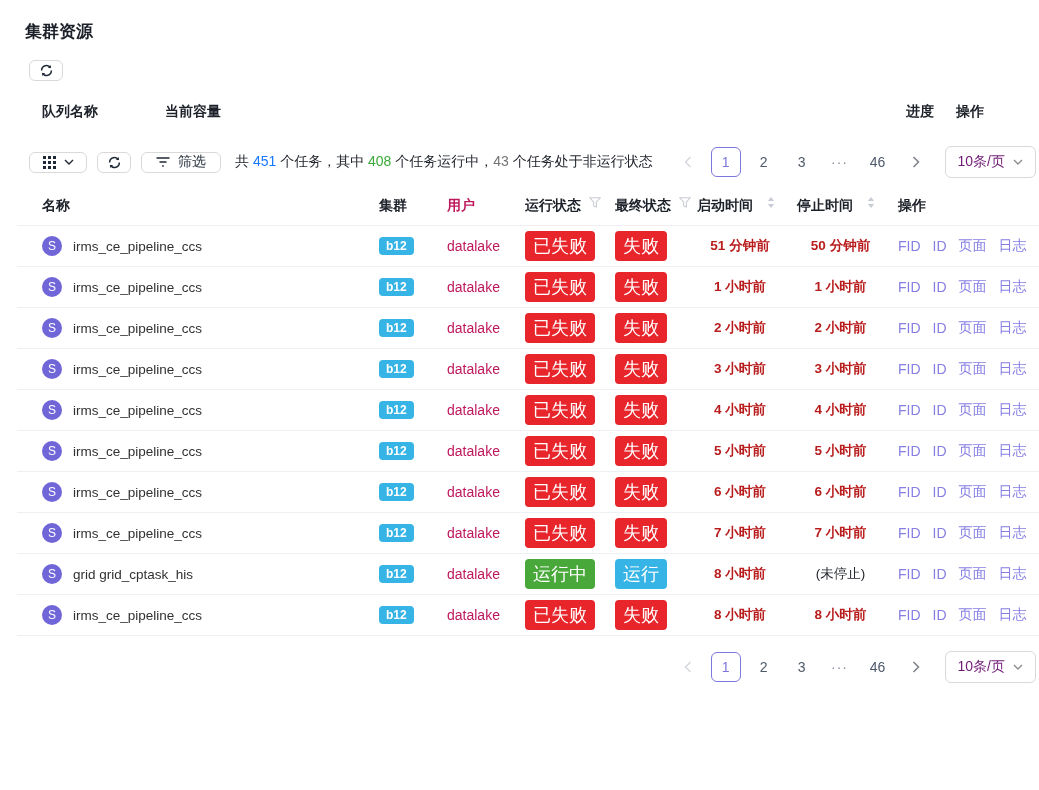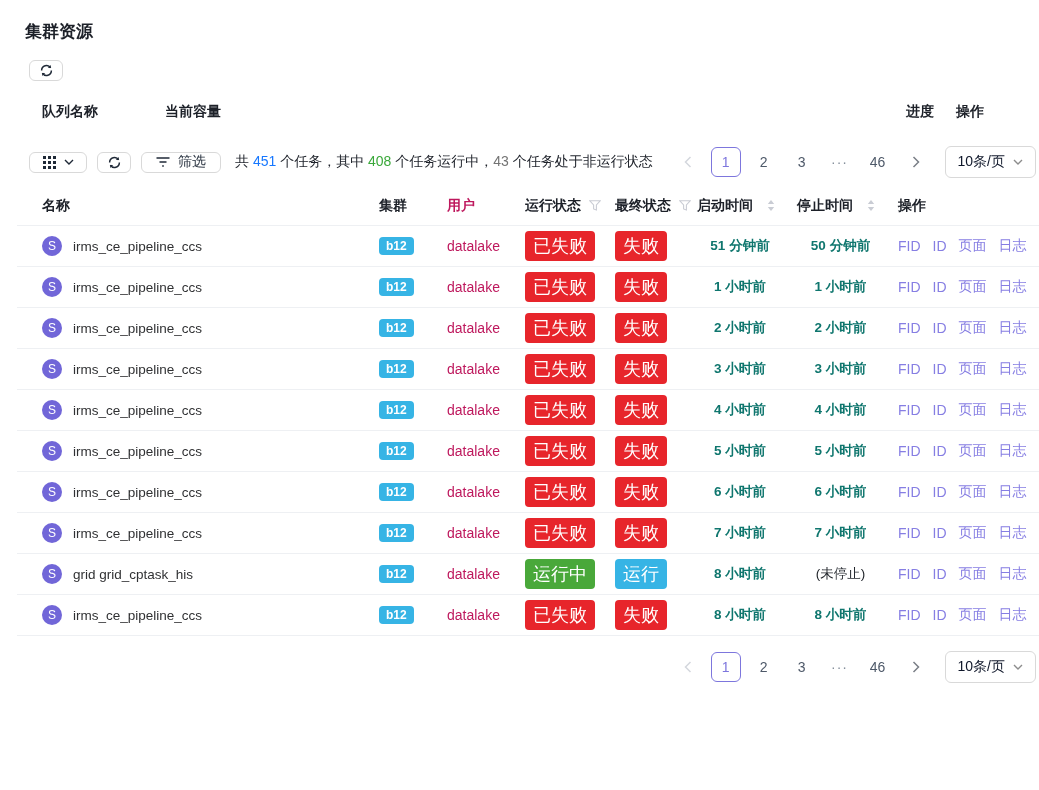--- a/index.html
+++ b/index.html
@@ -39,49 +39,49 @@
   .num-blue { color: #1677ff; } .num-green { color: #3aa83a; } .num-red { color: #737373; }
 
   
   .pagination { display: flex; align-items: center; gap: 8px; margin-left: auto; }
   .pg-item, .pg-btn { min-width: 30px; height: 30px; display: inline-flex; align-items: center;
           justify-content: center; border-radius: 6px; color: #4e5969; cursor: pointer; font-size: 14px; }
   .pg-item.active { border: 1px solid #7d76dd; color: #7d76dd; }
   .pg-ellipsis { color: #86909c; cursor: pointer; letter-spacing: 1px; }
   .pg-prev svg { stroke: #d4d7dd; } .pg-next svg { stroke: #7a7f87; }
   .page-size { display: inline-flex; align-items: center; gap: 8px; height: 32px; padding: 0 12px;
-          border: 1px solid #d9d9d9; border-radius: 6px; margin-left: 14px; cursor: pointer; color: #0f172a; }
+          border: 1px solid #d9d9d9; border-radius: 6px; margin-left: 14px; cursor: pointer; color: #701a75; }
 
   
   .task-table { margin-top: 8px; }
   .t-head, .t-row { display: flex; align-items: center; padding: 0 20px 0 25px; }
   .t-head { height: 40px; font-weight: 600; color: #1d2129; border-bottom: 1px solid #eef0f3; }
   .t-row { height: 41px; border-bottom: 1px solid #eef0f3; }
-  .hcell { display: flex; align-items: center; }
+  .hcell { display: flex; align-items: flex-start; }
   .col-name { width: 337px; flex: none; display: flex; align-items: center; gap: 11px; }
   .col-cluster { width: 68px; flex: none; }
   .col-user { width: 78px; flex: none; color: #be185d; }
   .col-run { width: 90px; flex: none; }
   .col-final { width: 82px; flex: none; }
   .col-start { width: 100px; flex: none; text-align: center; padding-right: 14px; }
   .col-stop { width: 101px; flex: none; text-align: center; padding-right: 14px; }
   .col-act { flex: 1; display: flex; align-items: center; gap: 12px; }
   .h-icon { margin-left: 8px; display: inline-flex; }
   .sort-icon { margin-left: 14px; display: inline-flex; flex-direction: column; gap: 1px; }
 
   .avatar { width: 20px; height: 20px; border-radius: 50%; background: #7166d8; color: #fff;
             font-size: 12px; display: inline-flex; align-items: center; justify-content: center; flex: none; }
   .tname { color: #303133; font-size: 13.5px; }
   .cluster-badge { display: inline-block; background: #36b4e5; color: #fff; font-size: 12px;
             font-weight: bold; padding: 2px 7px; border-radius: 4px; }
   .badge { display: inline-block; color: #fff; font-size: 18px; padding: 3px 8px; border-radius: 4px; }
   .badge-red { background: #e7252b; }
   .badge-green { background: #49a83a; }
   .badge-cyan { background: #36b4e5; }
-  .t-bold { font-weight: bold; color: #0f766e; font-size: 13.5px; }
+  .t-bold { font-weight: bold; color: #b91c1c; font-size: 13.5px; }
   .t-normal { color: #1f2329; font-size: 13.5px; }
 
   .footer { display: flex; align-items: center; justify-content: flex-end; margin: 15px 20px 0 0; }
 </style>
 </head>
 <body>
 
 <div class="page">
 
   

